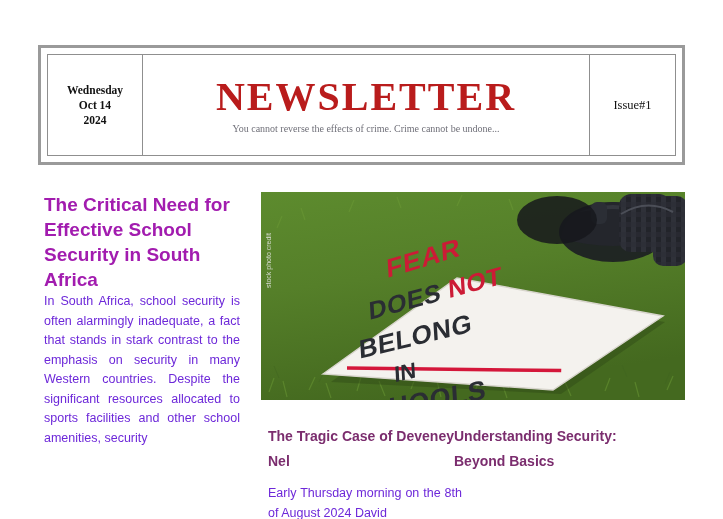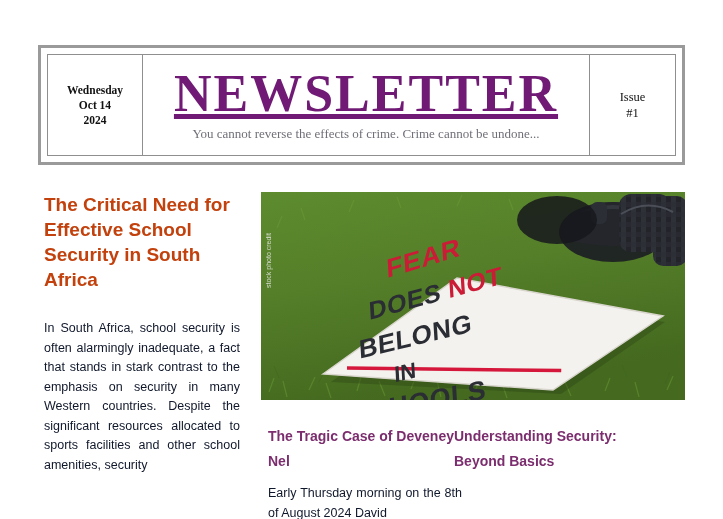--- a/index.html
+++ b/index.html
@@ -63,68 +63,66 @@
     display: flex;
     flex-direction: column;
     align-items: center;
     justify-content: center;
     padding: 0 6px;
     box-sizing: border-box;
   }
   .mast-title {
     font-family: "Liberation Serif", serif;
     font-weight: bold;
-    font-size: 52px;
+    font-size: 40px;
     letter-spacing: 2px;
-    color: #701a75;
+    color: #b91c1c;
     line-height: 1.0;
     white-space: nowrap;
-    text-decoration: underline;
   }
   .mast-tagline {
     font-family: "Liberation Serif", serif;
-    font-size: 13px;
+    font-size: 10px;
     color: #6f6f78;
     margin-top: 6px;
     white-space: nowrap;
   }
   .mast-issue {
     width: 86px;
     display: flex;
-    flex-direction: column;
     align-items: center;
     justify-content: center;
     font-family: "Liberation Serif", serif;
     font-size: 12.5px;
     line-height: 16px;
     color: #111111;
     border-left: 1px solid #8f8f8f;
     box-sizing: border-box;
   }
 
   
   .col-left {
     position: absolute;
     left: 44px;
     top: 192px;
     width: 196px;
   }
   .headline {
     font-family: "Liberation Sans", sans-serif;
     font-weight: bold;
-    color: #c2410c;
+    color: #a21caf;
     font-size: 19px;
     line-height: 25px;
-    margin: 0 0 27px 0;
+    margin: 0 0 0 0;
   }
   .body-text {
     font-family: "Liberation Sans", sans-serif;
     font-size: 12.5px;
     line-height: 19.5px;
-    color: #0f172a;
+    color: #6d28d9;
     text-align: justify;
     margin: 0;
   }
 
   
   .photo {
     position: absolute;
     left: 261px;
     top: 192px;
     width: 424px;

